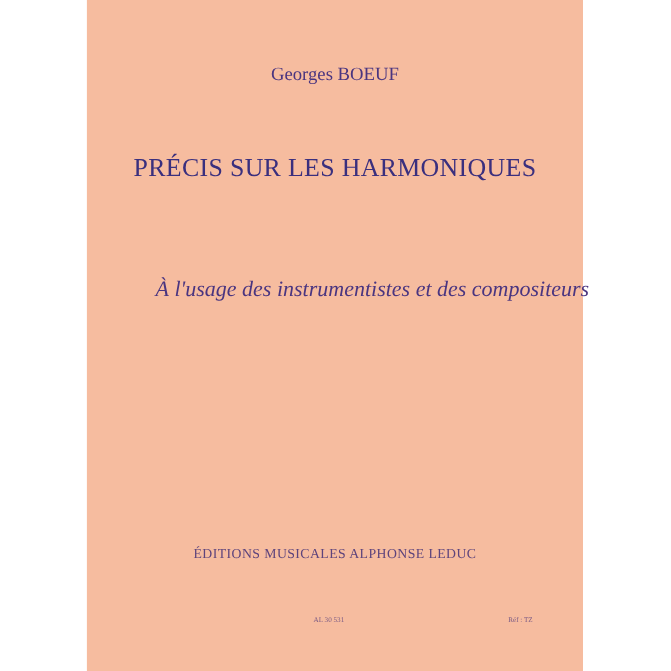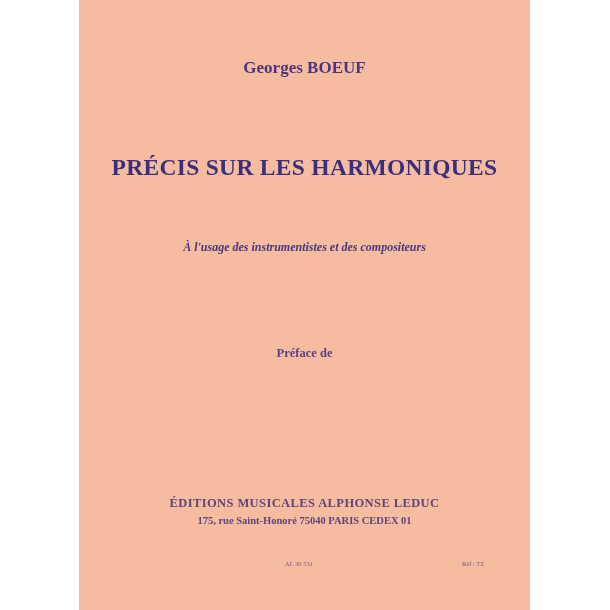--- a/index.html
+++ b/index.html
@@ -25,41 +25,41 @@
       background: #f6bc9f;
       font-family: "Liberation Serif", "DejaVu Serif", serif;
       color: #3b2f7c;
     }
     .line {
       position: absolute;
       left: 0;
       width: 451px;
       text-align: center;
       white-space: nowrap;
-      font-weight: bold;
     }
     .author {
       top: 58px;
       font-size: 17px;
       color: #4a3580;
     }
     .title {
-      top: 153px;
+      top: 139px;
       font-size: 23.5px;
       line-height: 28px;
       letter-spacing: 0.3px;
       color: #3a2f7e;
       text-align: center;
     }
     .title span { display: block; }
     .subtitle {
-      top: 240px;
-      font-size: 12px;
+      top: 252px;
+      font-size: 20px;
       font-style: italic;
       color: #4a3580;
+      padding-left: 34px;
     }
     .preface {
       top: 345px;
       font-size: 12.5px;
       line-height: 17px;
       color: #5a3f82;
     }
     .preface span { display: block; }
     .publisher {
       top: 496px;
@@ -96,22 +96,20 @@
   <div class="cover">
     <div class="line author">Georges BOEUF</div>
 
     <div class="line title">
       <span>PRÉCIS SUR LES HARMONIQUES</span>
     </div>
 
     <div class="line subtitle">À l'usage des instrumentistes et des compositeurs</div>
 
     <div class="line preface">
-      <span>Préface de</span>
     </div>
 
     <div class="line publisher">ÉDITIONS MUSICALES ALPHONSE LEDUC</div>
-    <div class="line address">175, rue Saint-Honoré 75040 PARIS CEDEX 01</div>
 
     <div class="ref-left">AL 30 531</div>
     <div class="ref-right">Réf : TZ</div>
   </div>
 </div>
 
 </body></html>

